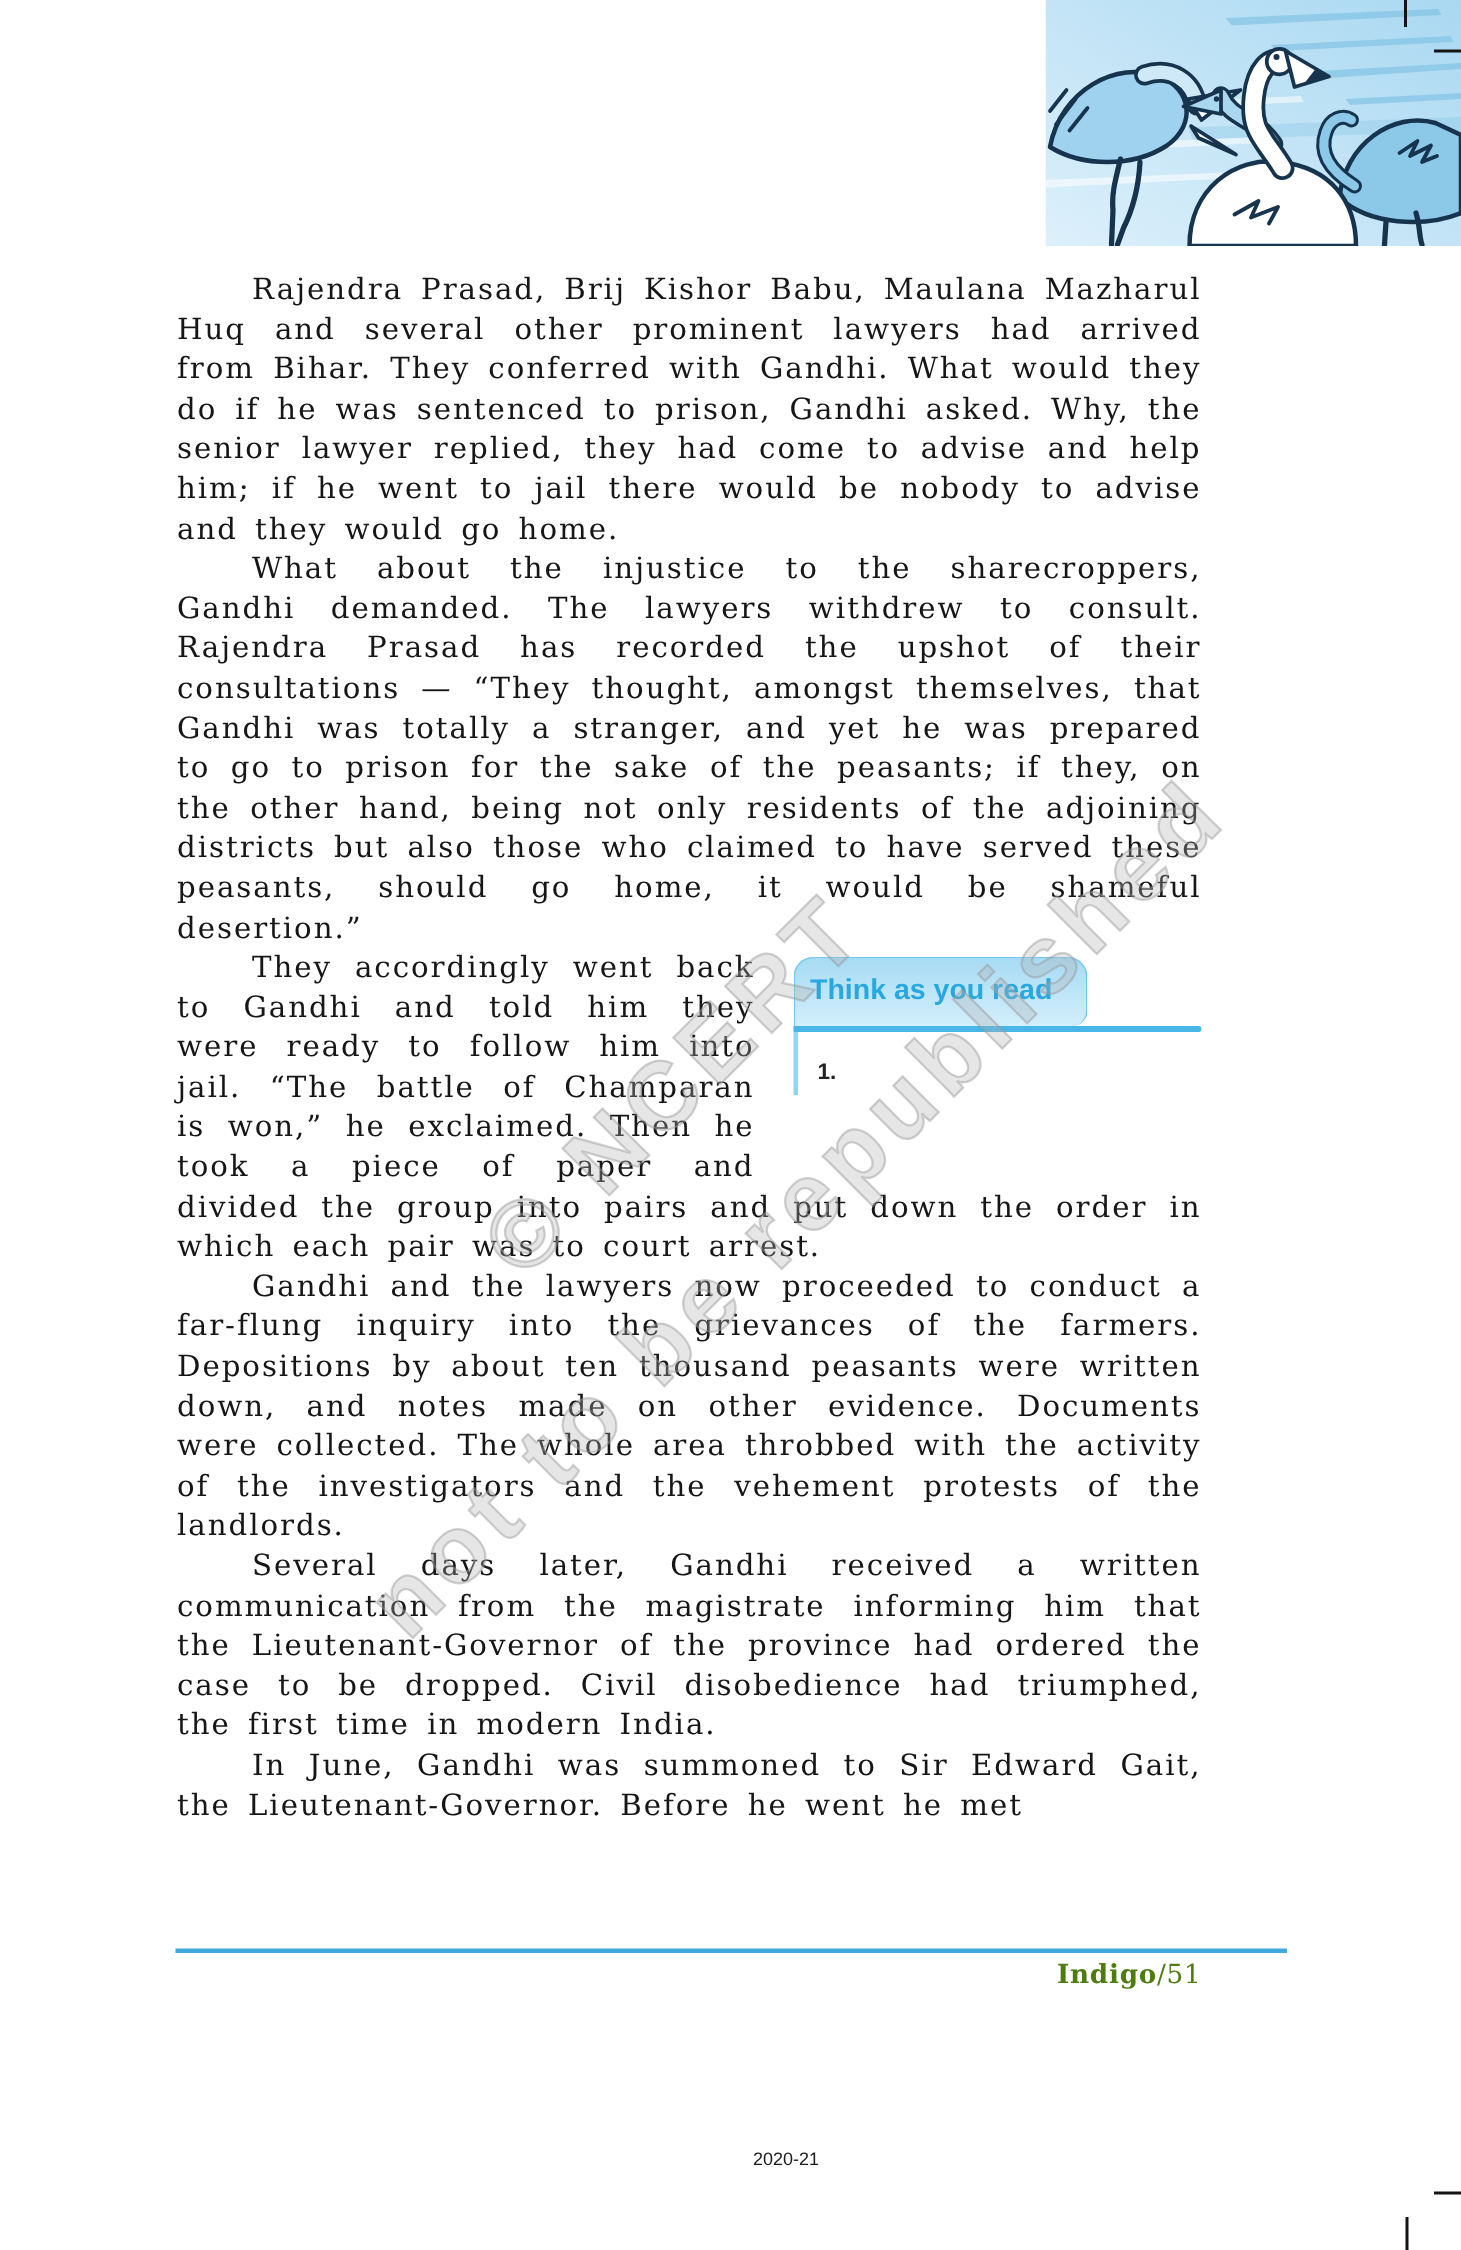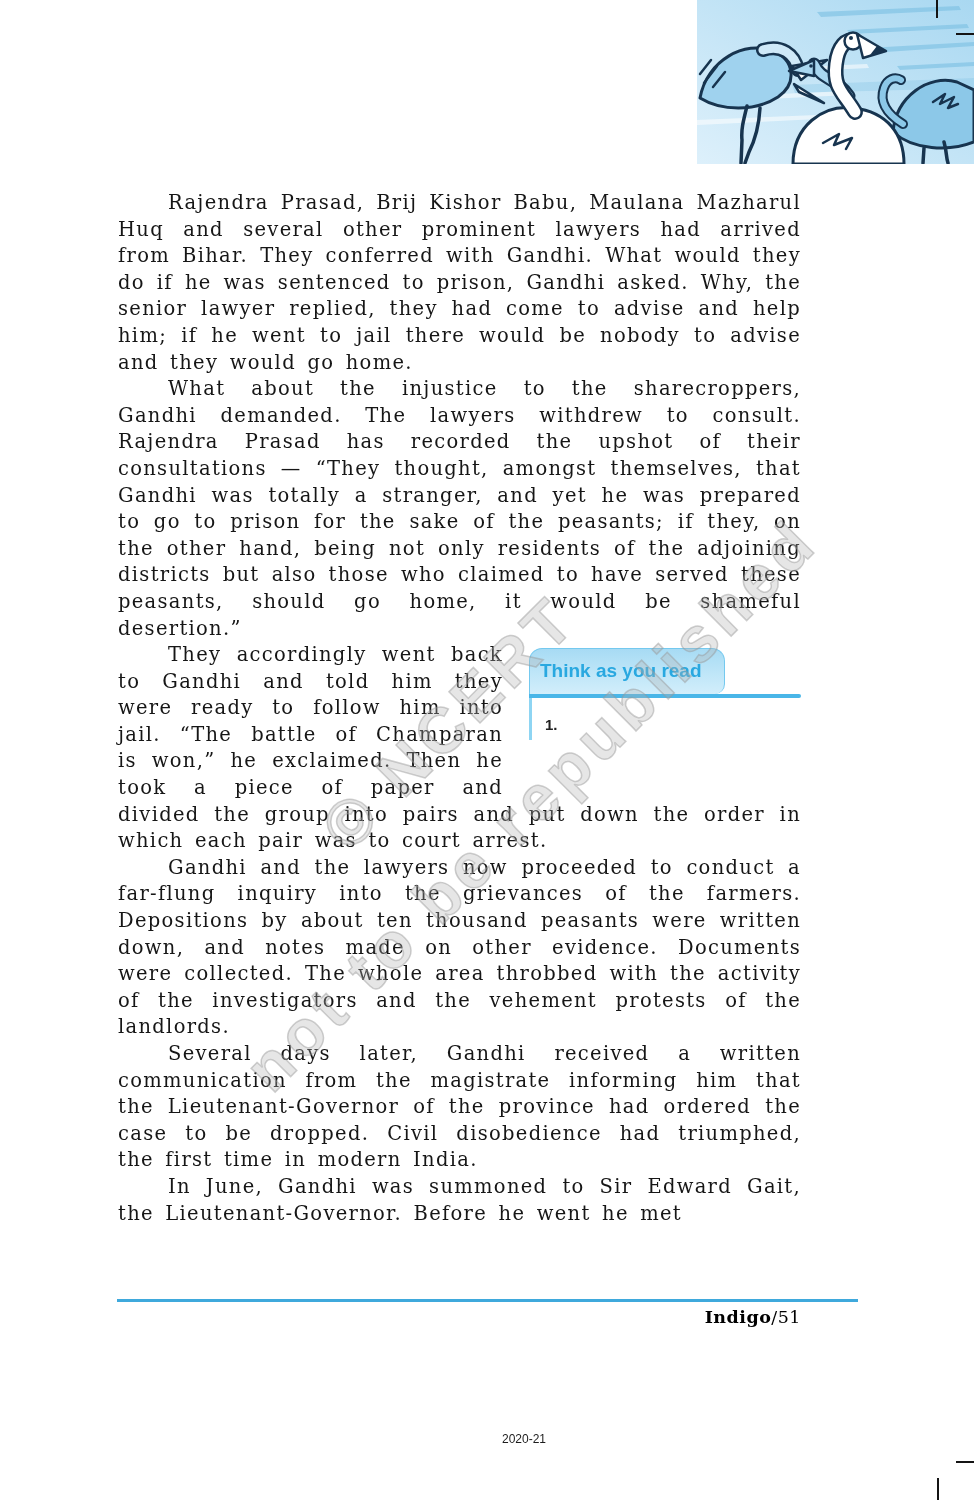--- a/index.html
+++ b/index.html
@@ -25,21 +25,21 @@
     transform:rotate(-45deg);
     text-align:center; pointer-events:none;
     font-family:"Liberation Sans", sans-serif; font-weight:bold;
     font-size:64px; line-height:116px; letter-spacing:6px;
     color:rgba(178,178,178,0.32);
     -webkit-text-stroke:1.5px rgba(150,150,150,0.45);
   }
 
   
   .content {
-    position:absolute; left:118px; top:190px; width:683px; z-index:2;
+    position:absolute; left:118px; top:180px; width:683px; z-index:2;
     font-size:19.5px; line-height:26.6px; color:#161616;
     text-align:justify; letter-spacing:1.3px; word-spacing:4px;
   }
   .content p { margin:0; text-indent:50px; }
 
   
   .think-box {
     float:right; width:272px; margin:6px 0 58px 26px;
     font-family:"Liberation Sans", sans-serif;
     text-indent:0; text-align:center; letter-spacing:0; word-spacing:0;
@@ -55,21 +55,21 @@
   .tb-rule { height:4px; background:#49b6e8; border-radius:0 3px 3px 0; }
   .tb-body { border-left:3px solid #8ed5f3; padding:14px 2px 2px 13px; display:flex; gap:10px; }
   .tb-num { font-weight:bold; font-size:15px; color:#222; line-height:26px; flex:0 0 auto; }
   .tb-q { margin:0; font-size:15.2px; line-height:26px; color:#222; }
   .tb-q i { font-style:italic; }
 
   
   .footer-rule { position:absolute; left:117px; top:1299px; width:741px; height:3px; background:#3fa9dc; z-index:2; }
   .footer-text {
     position:absolute; left:118px; top:1307px; width:683px; z-index:2;
-    text-align:right; font-size:17.5px; color:#000000; letter-spacing:0.5px;
+    text-align:right; font-size:17.5px; color:#4d7c0f; letter-spacing:0.5px;
   }
   .footer-text .book { font-weight:bold; }
   .imprint {
     position:absolute; left:0; top:1432px; width:974px; z-index:2;
     text-align:center; font-family:"Liberation Sans", sans-serif;
     font-size:12px; color:#1c1c1c;padding-left:37px;
   }
 </style>
 </head>
 <body>

